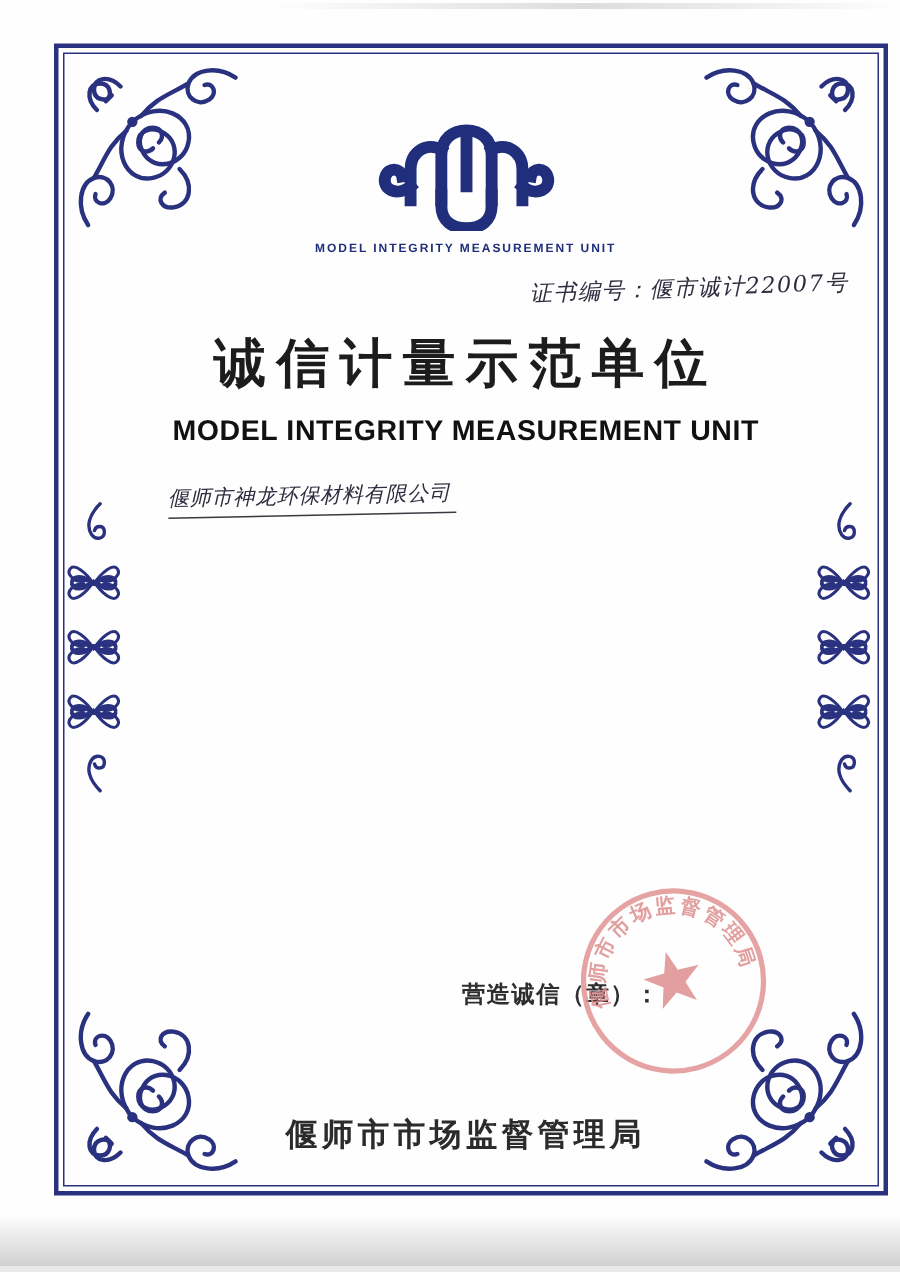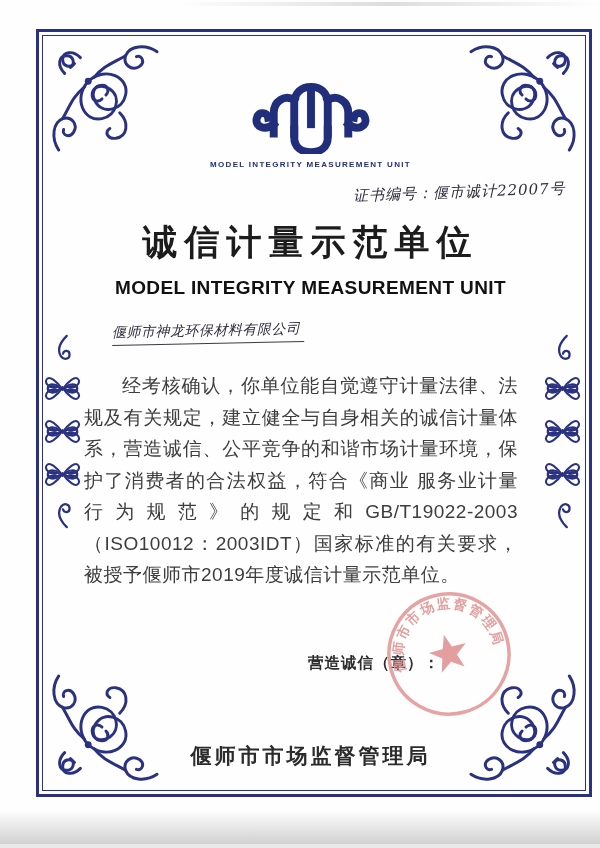--- a/index.html
+++ b/index.html
@@ -168,21 +168,20 @@
     <div class="logo-caption">MODEL INTEGRITY MEASUREMENT UNIT</div>
   </div>
 
   <div class="cert-no"><span>证书编号：</span><span>偃市诚计22007号</span></div>
 
   <div class="title-zh">诚信计量示范单位</div>
   <div class="title-en">MODEL INTEGRITY MEASUREMENT UNIT</div>
 
   <div class="company">偃师市神龙环保材料有限公司</div>
 
-  <p class="body-text">经考核确认，你单位能自觉遵守计量法律、法规及有关规定，建立健全与自身相关的诚信计量体系，营造诚信、公平竞争的和谐市场计量环境，保护了消费者的合法权益，符合《商业 服务业计量行为规范》的规定和GB/T19022-2003（ISO10012：2003IDT）国家标准的有关要求，被授予偃师市2019年度诚信计量示范单位。</p>
 
   <div class="issuer-label">营造诚信（章）：</div>
 
   <svg class="seal" viewBox="0 0 132 132">
     <g transform="rotate(-15 66 66)">
       <circle cx="66" cy="66" r="60" fill="none" stroke="#e29494" stroke-width="3.5"></circle>
       <polygon fill="#df8f8f" points="66,46 70.7,59.5 85,59.8 73.6,68.5 77.8,82.2 66,74 54.2,82.2 58.4,68.5 47,59.8 61.3,59.5"></polygon>
       <path id="sealArc" d="M26.2,89 A46,46 0 1 1 105.8,89" fill="none"></path>
       <text font-size="13.5" fill="#dd8f8f" letter-spacing="2" font-weight="bold">
         <textPath href="#sealArc" startOffset="50%" text-anchor="middle">偃师市市场监督管理局</textPath>

